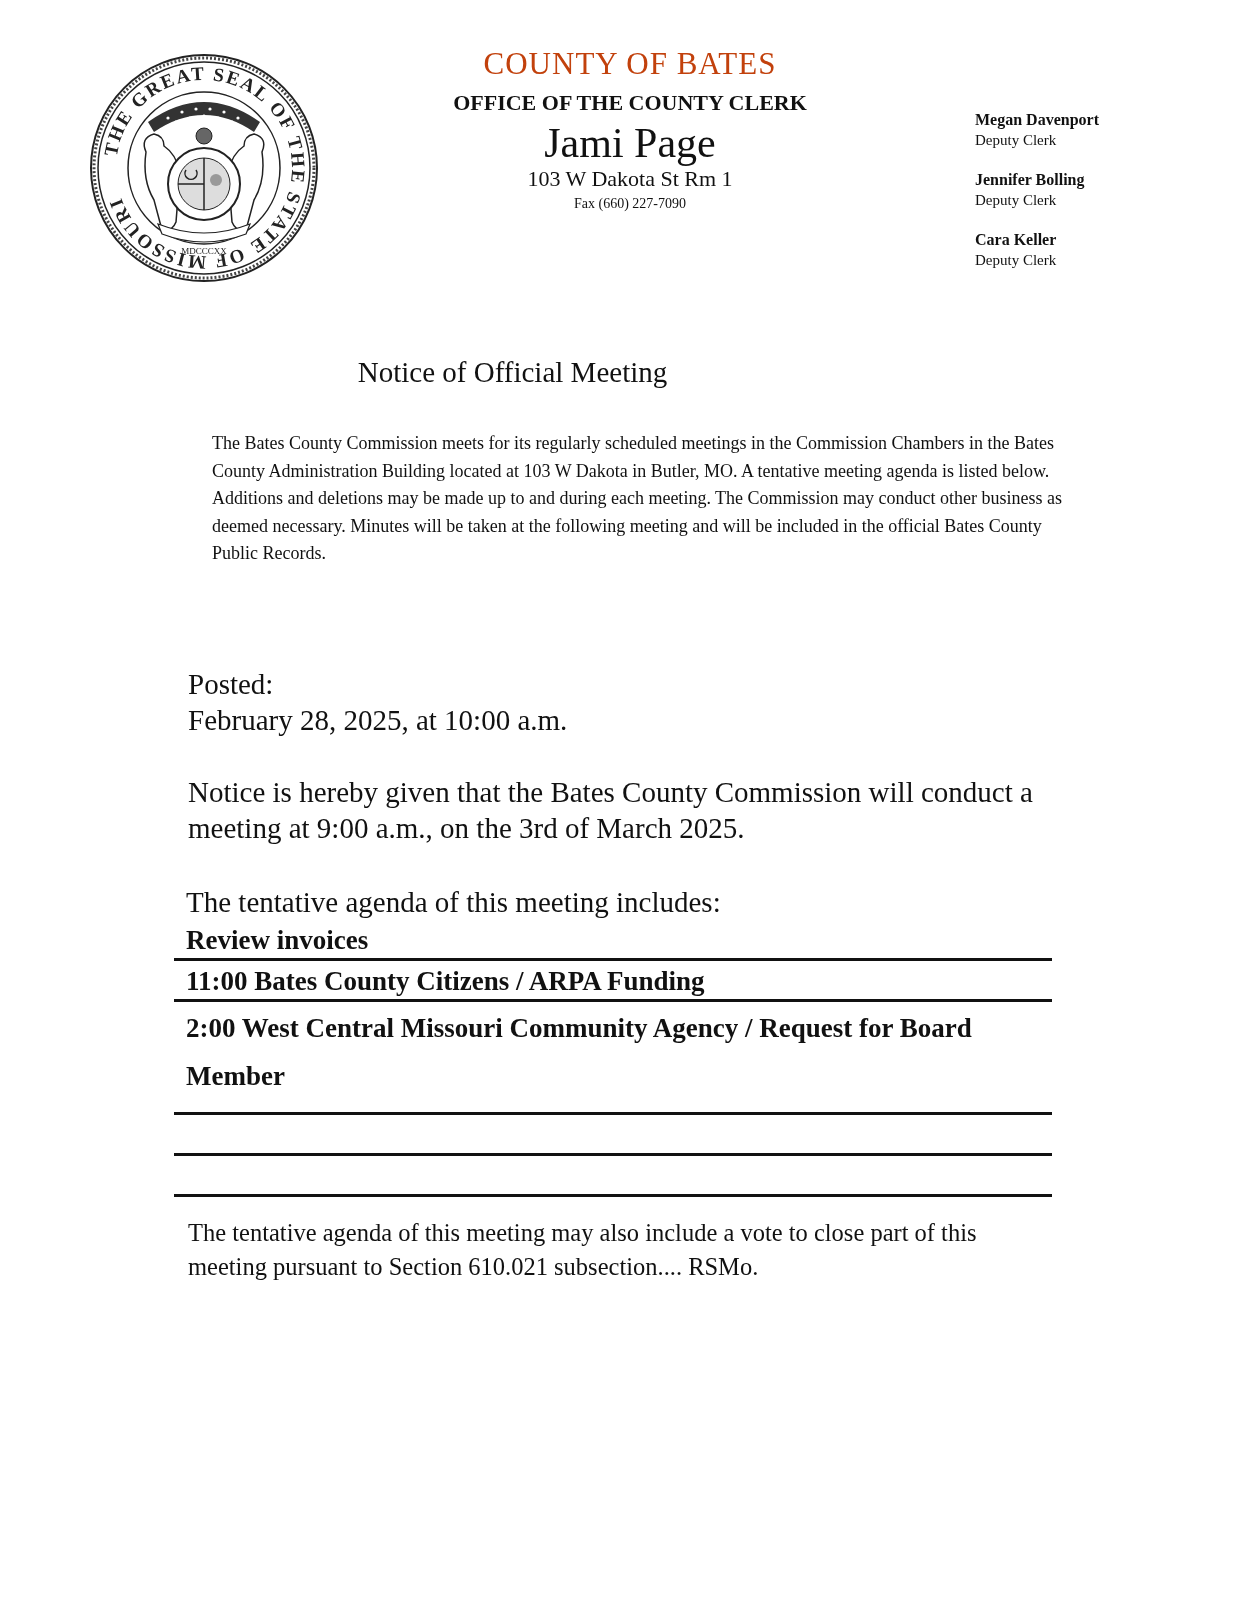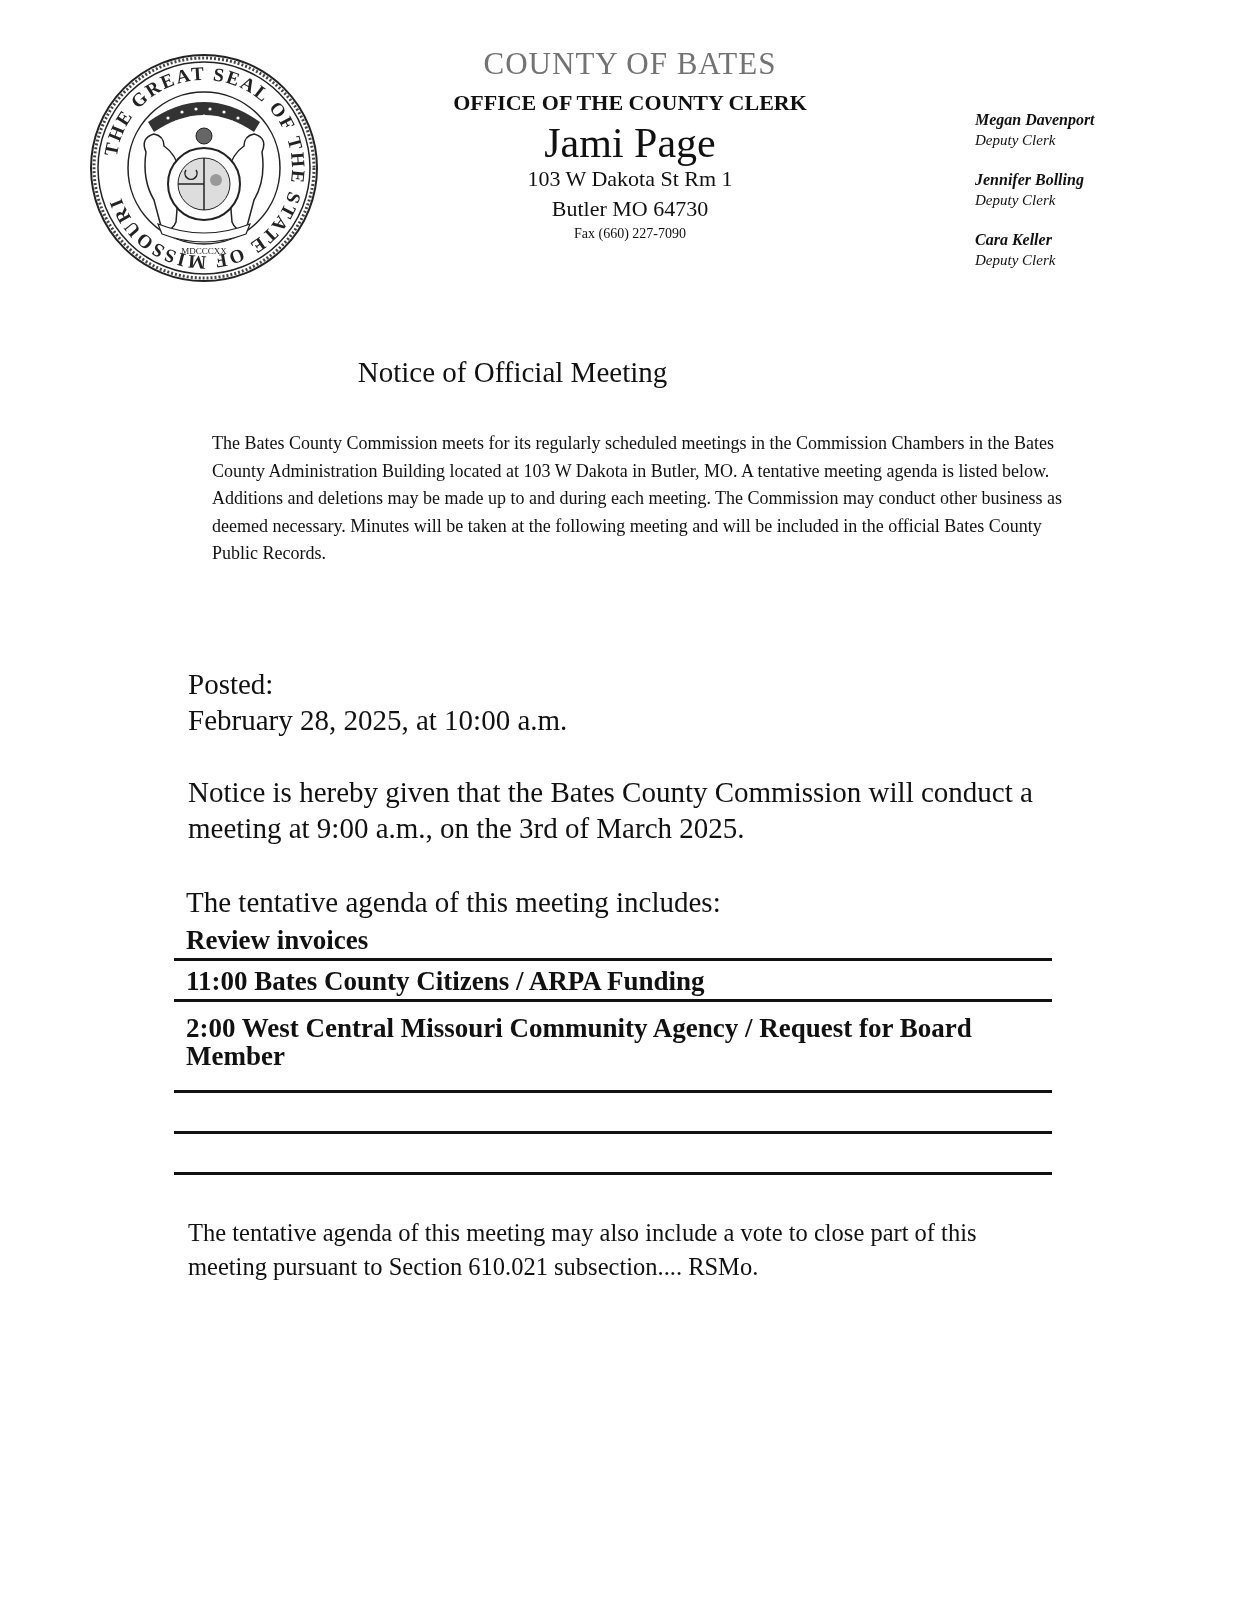--- a/index.html
+++ b/index.html
@@ -26,21 +26,21 @@
       position: absolute;
       left: 360px;
       top: 44px;
       width: 540px;
       text-align: center;
       font-family: "DejaVu Serif", serif;
     }
     .county-title {
       font-size: 31px;
       letter-spacing: 1px;
-      color: #737373;
+      color: #c2410c;
       font-weight: normal;
       line-height: 40px;
       font-family: "Liberation Serif", serif;
     }
     .office-title {
       font-size: 22px;
       font-weight: bold;
       line-height: 38px;
       font-family: "Liberation Serif", serif;
     }
@@ -62,21 +62,20 @@
     }
     .deputies {
       position: absolute;
       left: 975px;
       top: 110px;
       width: 200px;
       font-family: "Liberation Serif", serif;
     }
     .deputy {
       margin-bottom: 20px;
-      font-style: italic;
     }
     .deputy-name {
       font-size: 16px;
       font-weight: bold;
       line-height: 20px;
     }
     .deputy-role {
       font-size: 15px;
       line-height: 20px;
     }
@@ -131,23 +130,23 @@
       font-weight: bold;
       line-height: 36px;
       border-bottom: 3px solid #111;
     }
     .agenda-item.single {
       line-height: 36px;
       height: 36px;
       margin-top: 2px;
     }
     .agenda-item.multi {
-      line-height: 28px;
-      margin-top: 12px;
-      padding-bottom: 20px;
+      line-height: 48px;
+      margin-top: 2px;
+      padding-bottom: 12px;
     }
     .agenda-item.blank {
       height: 36px;
       margin-top: 2px;
     }
     .closing {
       position: absolute;
       left: 188px;
       top: 1216px;
       width: 870px;
@@ -201,21 +200,20 @@
     <path d="M70,172 Q116,190 162,172 L158,182 Q116,198 74,182 Z" fill="#fff" stroke="#222" stroke-width="1.2"></path>
     <text x="116" y="202" text-anchor="middle" font-family="Liberation Serif, serif" font-size="9" fill="#222">MDCCCXX</text>
   </svg>
 </div>
 
 <div class="letterhead">
   <div class="county-title">COUNTY OF BATES</div>
   <div class="office-title">OFFICE OF THE COUNTY CLERK</div>
   <div class="clerk-name">Jami Page</div>
   <div class="address-line">103 W Dakota St Rm 1</div>
-  <div class="address-line">Butler MO 64730</div>
   <div class="contact-line">Fax (660) 227-7090</div>
 </div>
 
 <div class="deputies">
   <div class="deputy">
     <div class="deputy-name">Megan Davenport</div>
     <div class="deputy-role">Deputy Clerk</div>
   </div>
   <div class="deputy">
     <div class="deputy-name">Jennifer Bolling</div>

